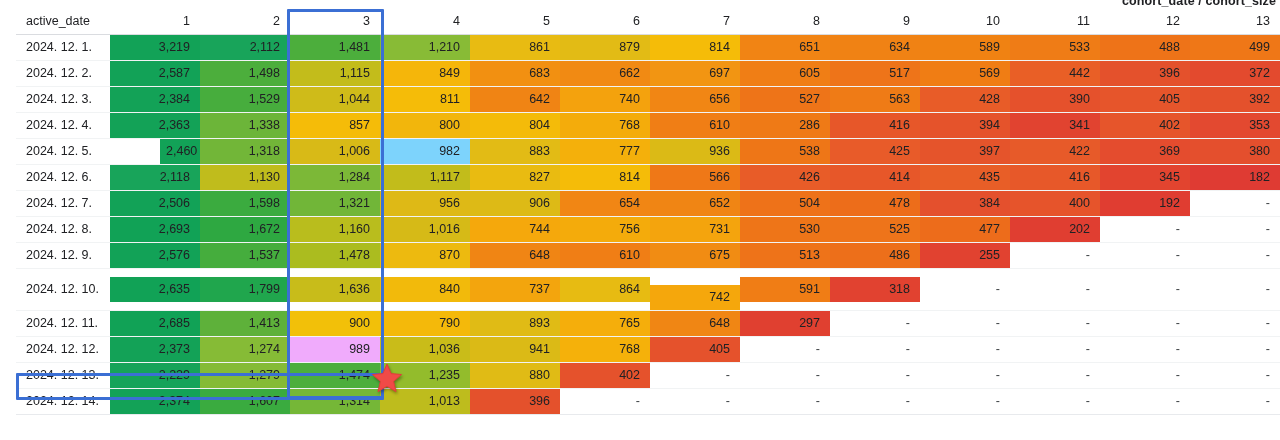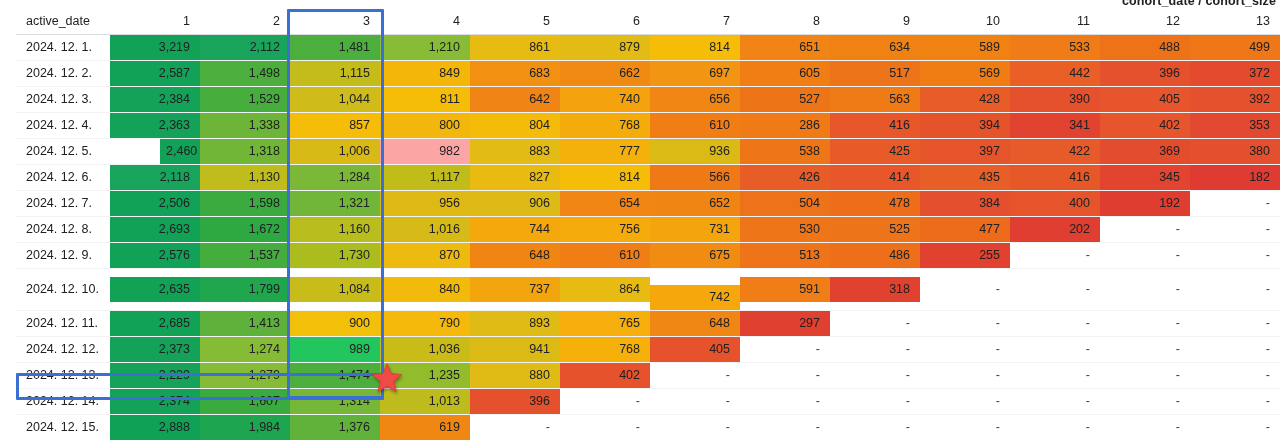--- a/index.html
+++ b/index.html
@@ -312,21 +312,21 @@
           <td>
             <span class="sw" style="background: rgb(18, 162, 87); margin-left: 44px;">2,460</span>
           </td>
           <td>
             <span class="sw" style="background: rgb(114, 182, 56);">1,318</span>
           </td>
           <td>
             <span class="sw" style="background: rgb(216, 186, 23);">1,006</span>
           </td>
           <td>
-            <span class="sw" style="background: #fca5a5; text-align: right;">982</span>
+            <span class="sw" style="background: #7dd3fc; text-align: right;">982</span>
           </td>
           <td>
             <span class="sw" style="background: rgb(226, 187, 21);">883</span>
           </td>
           <td>
             <span class="sw" style="background: rgb(244, 176, 11);">777</span>
           </td>
           <td>
             <span class="sw" style="background: rgb(219, 186, 22);">936</span>
           </td>
@@ -471,21 +471,21 @@
         </tr>
         <tr>
           <td class="date-cell">2024. 12. 9.</td>
           <td>
             <span class="sw" style="background: rgb(18, 162, 87);">2,576</span>
           </td>
           <td>
             <span class="sw" style="background: rgb(69, 173, 61);">1,537</span>
           </td>
           <td>
-            <span class="sw" style="background: rgb(171, 188, 31);">1,730</span>
+            <span class="sw" style="background: rgb(171, 188, 31);">1,478</span>
           </td>
           <td>
             <span class="sw" style="background: rgb(237, 186, 15);">870</span>
           </td>
           <td>
             <span class="sw" style="background: rgb(240, 133, 20);">648</span>
           </td>
           <td>
             <span class="sw" style="background: rgb(240, 126, 21);">610</span>
           </td>
@@ -507,21 +507,21 @@
         </tr>
         <tr>
           <td class="date-cell">2024. 12. 10.</td>
           <td>
             <span class="sw" style="background: rgb(17, 162, 86);">2,635</span>
           </td>
           <td>
             <span class="sw" style="background: rgb(32, 166, 77);">1,799</span>
           </td>
           <td>
-            <span class="sw" style="background: rgb(200, 188, 26);">1,084</span>
+            <span class="sw" style="background: rgb(200, 188, 26);">1,636</span>
           </td>
           <td>
             <span class="sw" style="background: rgb(242, 186, 11);">840</span>
           </td>
           <td>
             <span class="sw" style="background: rgb(243, 165, 13);">737</span>
           </td>
           <td>
             <span class="sw" style="background: rgb(231, 187, 18); padding-left: 44px;">864</span>
           </td>
@@ -573,21 +573,21 @@
         </tr>
         <tr>
           <td class="date-cell">2024. 12. 12.</td>
           <td>
             <span class="sw" style="background: rgb(19, 162, 87);">2,373</span>
           </td>
           <td>
             <span class="sw" style="background: rgb(134, 187, 54);">1,274</span>
           </td>
           <td>
-            <span class="sw" style="background: #22c55e;">989</span>
+            <span class="sw" style="background: #f0abfc;">989</span>
           </td>
           <td>
             <span class="sw" style="background: rgb(201, 188, 25);">1,036</span>
           </td>
           <td>
             <span class="sw" style="background: rgb(219, 186, 22);">941</span>
           </td>
           <td>
             <span class="sw" style="background: rgb(245, 177, 10);">768</span>
           </td>
@@ -639,44 +639,20 @@
           </td>
           <td>
             <span class="sw" style="background: rgb(117, 183, 55);">1,314</span>
           </td>
           <td>
             <span class="sw" style="background: rgb(190, 188, 29);">1,013</span>
           </td>
           <td>
             <span class="sw" style="background: rgb(228, 81, 44);">396</span>
           </td>
-          <td class="empty">-</td>
-          <td class="empty">-</td>
-          <td class="empty">-</td>
-          <td class="empty">-</td>
-          <td class="empty">-</td>
-          <td class="empty">-</td>
-          <td class="empty">-</td>
-          <td class="empty">-</td>
-        </tr>
-        <tr>
-          <td class="date-cell">2024. 12. 15.</td>
-          <td>
-            <span class="sw" style="background: rgb(15, 161, 85);">2,888</span>
-          </td>
-          <td>
-            <span class="sw" style="background: rgb(29, 165, 79);">1,984</span>
-          </td>
-          <td>
-            <span class="sw" style="background: rgb(97, 178, 58);">1,376</span>
-          </td>
-          <td>
-            <span class="sw" style="background: rgb(240, 135, 19);">619</span>
-          </td>
-          <td class="empty">-</td>
           <td class="empty">-</td>
           <td class="empty">-</td>
           <td class="empty">-</td>
           <td class="empty">-</td>
           <td class="empty">-</td>
           <td class="empty">-</td>
           <td class="empty">-</td>
           <td class="empty">-</td>
         </tr>
       </tbody>

